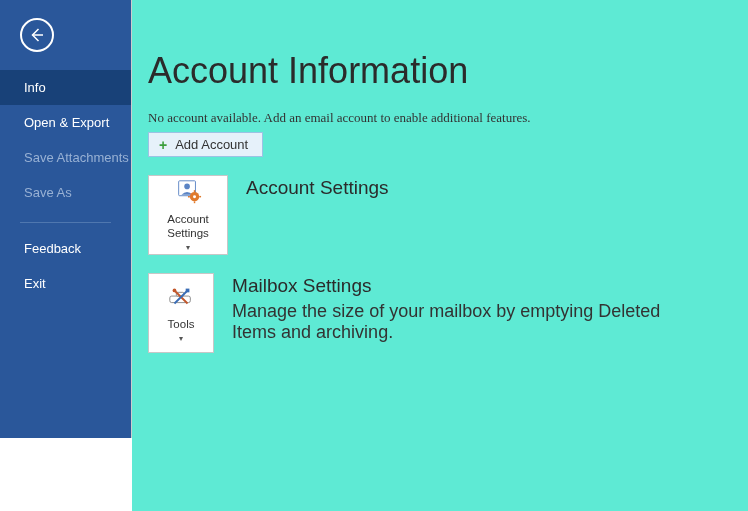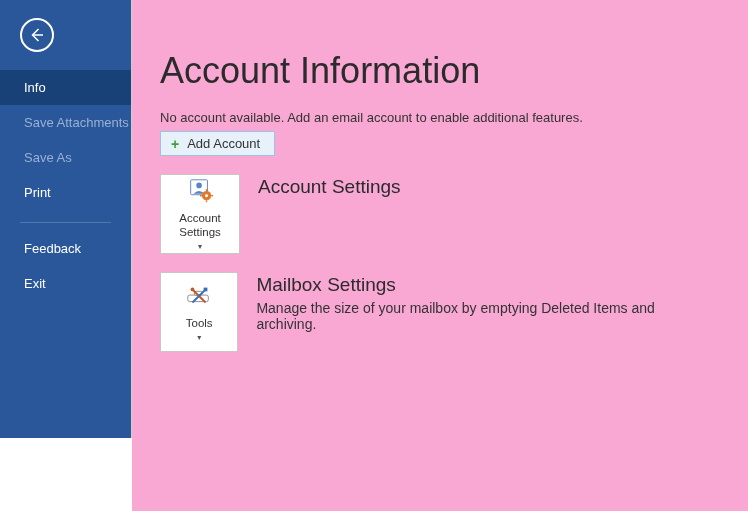--- a/index.html
+++ b/index.html
@@ -38,34 +38,35 @@
       cursor: pointer;
     }
     .nav-item.disabled { color: #98b1d4; cursor: default; }
     .nav-item.selected { background: #184178; }
     .nav-sep {
       border-top: 1px solid #4f77af;
       margin: 12px 20px 8px 20px;
     }
     .content {
       flex: 1;
-      padding: 50px 40px 0 28px;
-      background: #f9a8d4;
+      padding: 50px 40px 0 16px;
+      background: #5eead4;
       color: #333;
     }
     .page-title {
       font-size: 36px;
       font-weight: 300;
       color: #2b2b2b;
       margin-bottom: 18px;
     }
     .page-subtitle {
       font-size: 13px;
       color: #333;
       margin-bottom: 6px;
+      font-family: Liberation Serif, serif;
     }
     .add-account-btn {
       display: inline-flex;
       align-items: center;
       border: 1px solid #9cc2e4;
       background: #e6f1fa;
       padding: 4px 14px 4px 10px;
       font-size: 13px;
       color: #333;
       cursor: pointer;
@@ -106,47 +107,47 @@
       line-height: 1;
     }
     .section-text { padding-top: 2px; }
     .section-title {
       font-size: 19px;
       color: #2b2b2b;
       font-weight: 400;
       margin-bottom: 4px;
     }
     .section-desc {
-      font-size: 14px;
+      font-size: 18px;
       color: #333;
     }
     .icon-settings svg, .icon-tools svg { width: 30px; height: 28px; }
   </style>
 </head>
 <body>
 
 <div class="sidebar">
   <div class="back-circle">
     <svg viewBox="0 0 24 24">
       <path d="M14 4 L6 12 L14 20" fill="none" stroke="#fff" stroke-width="2"></path>
       <line x1="6" y1="12" x2="20" y2="12" stroke="#fff" stroke-width="2"></line>
     </svg>
   </div>
 
   <div class="nav-item selected">
     <span>Info</span>
   </div>
+  <div class="nav-item">
+    <span>Open &amp; Export</span>
+  </div>
   <div class="nav-item disabled">
     <span>Save Attachments</span>
   </div>
   <div class="nav-item disabled">
     <span>Save As</span>
-  </div>
-  <div class="nav-item">
-    <span>Print</span>
   </div>
 
   <div class="nav-sep"></div>
 
   <div class="nav-item">
     <span>Feedback</span>
   </div>
   <div class="nav-item">
     <span>Exit</span>
   </div>

